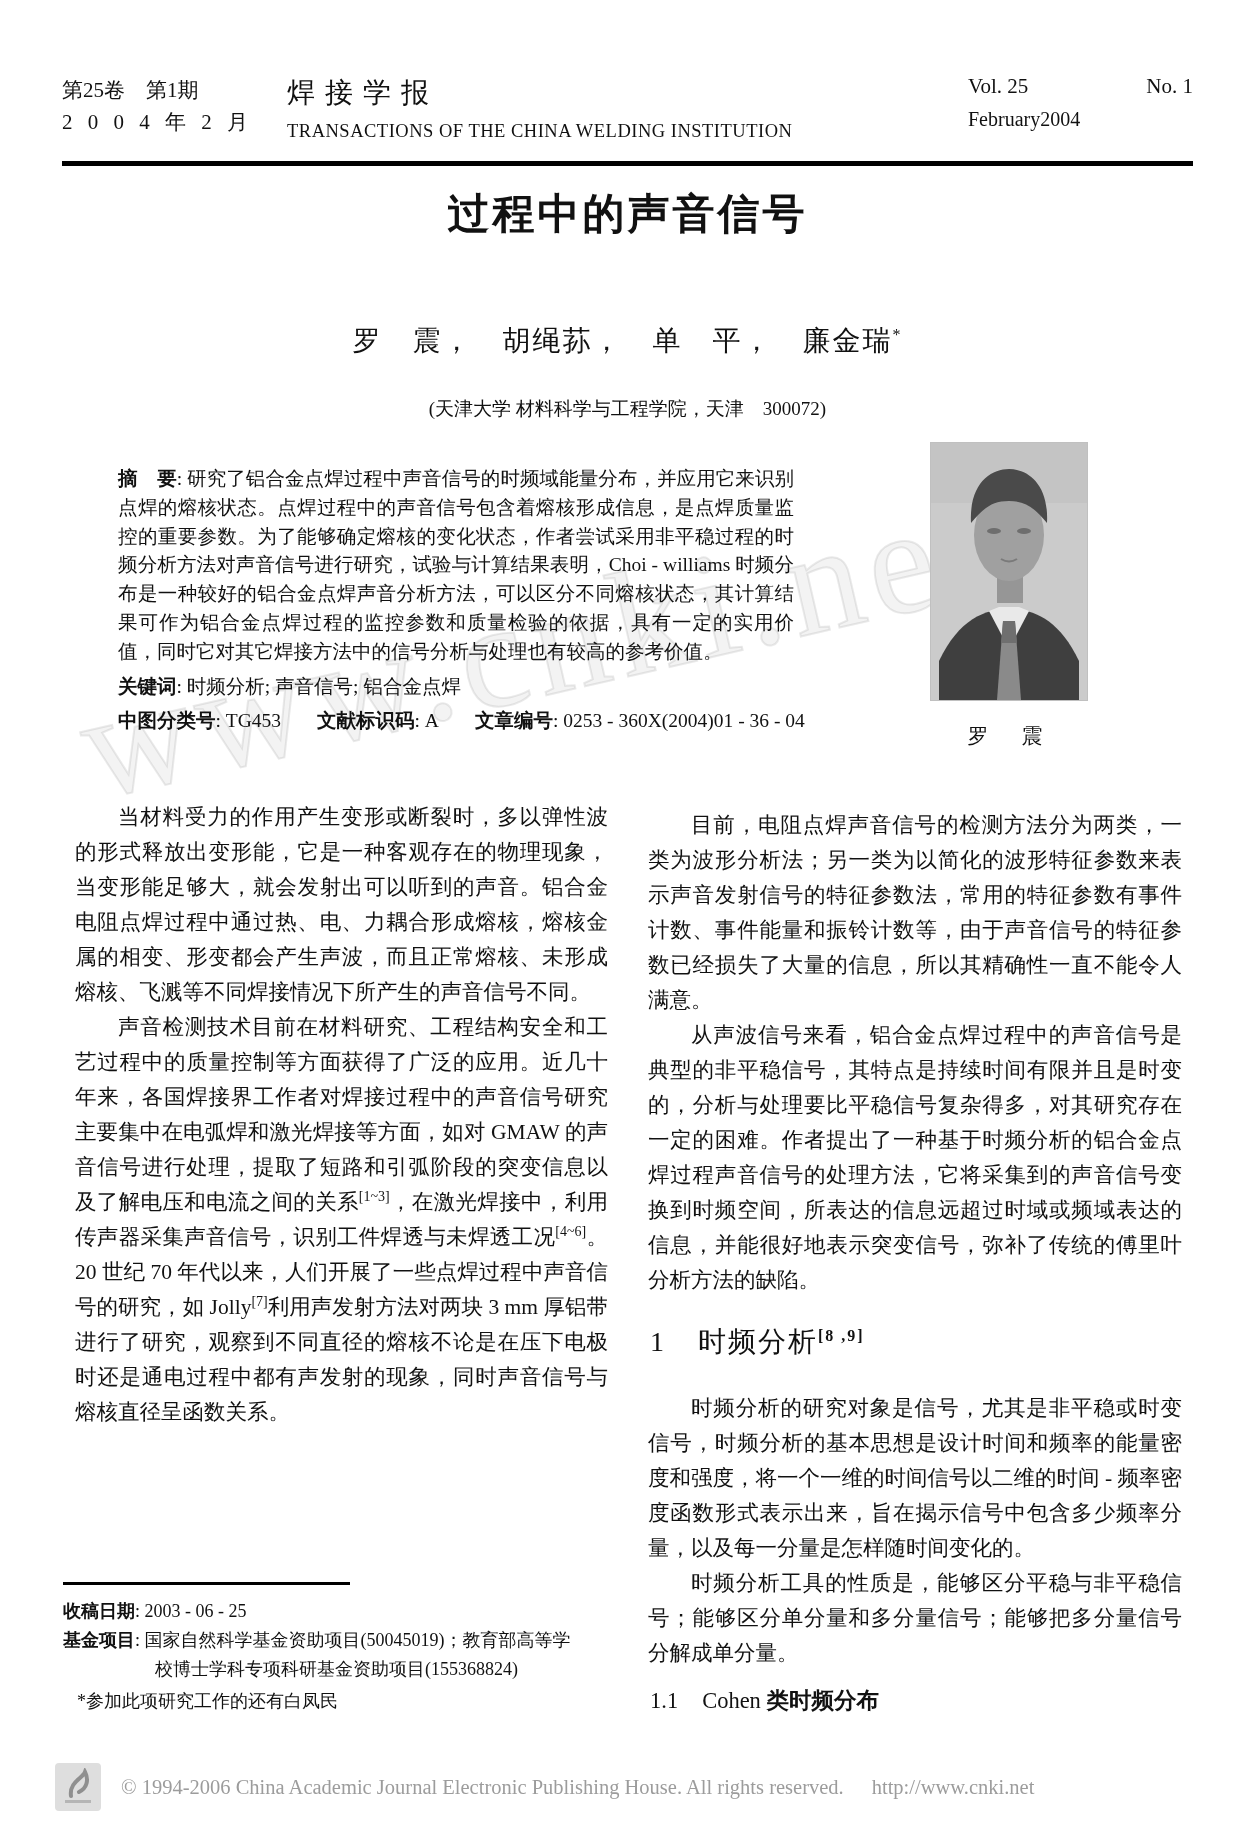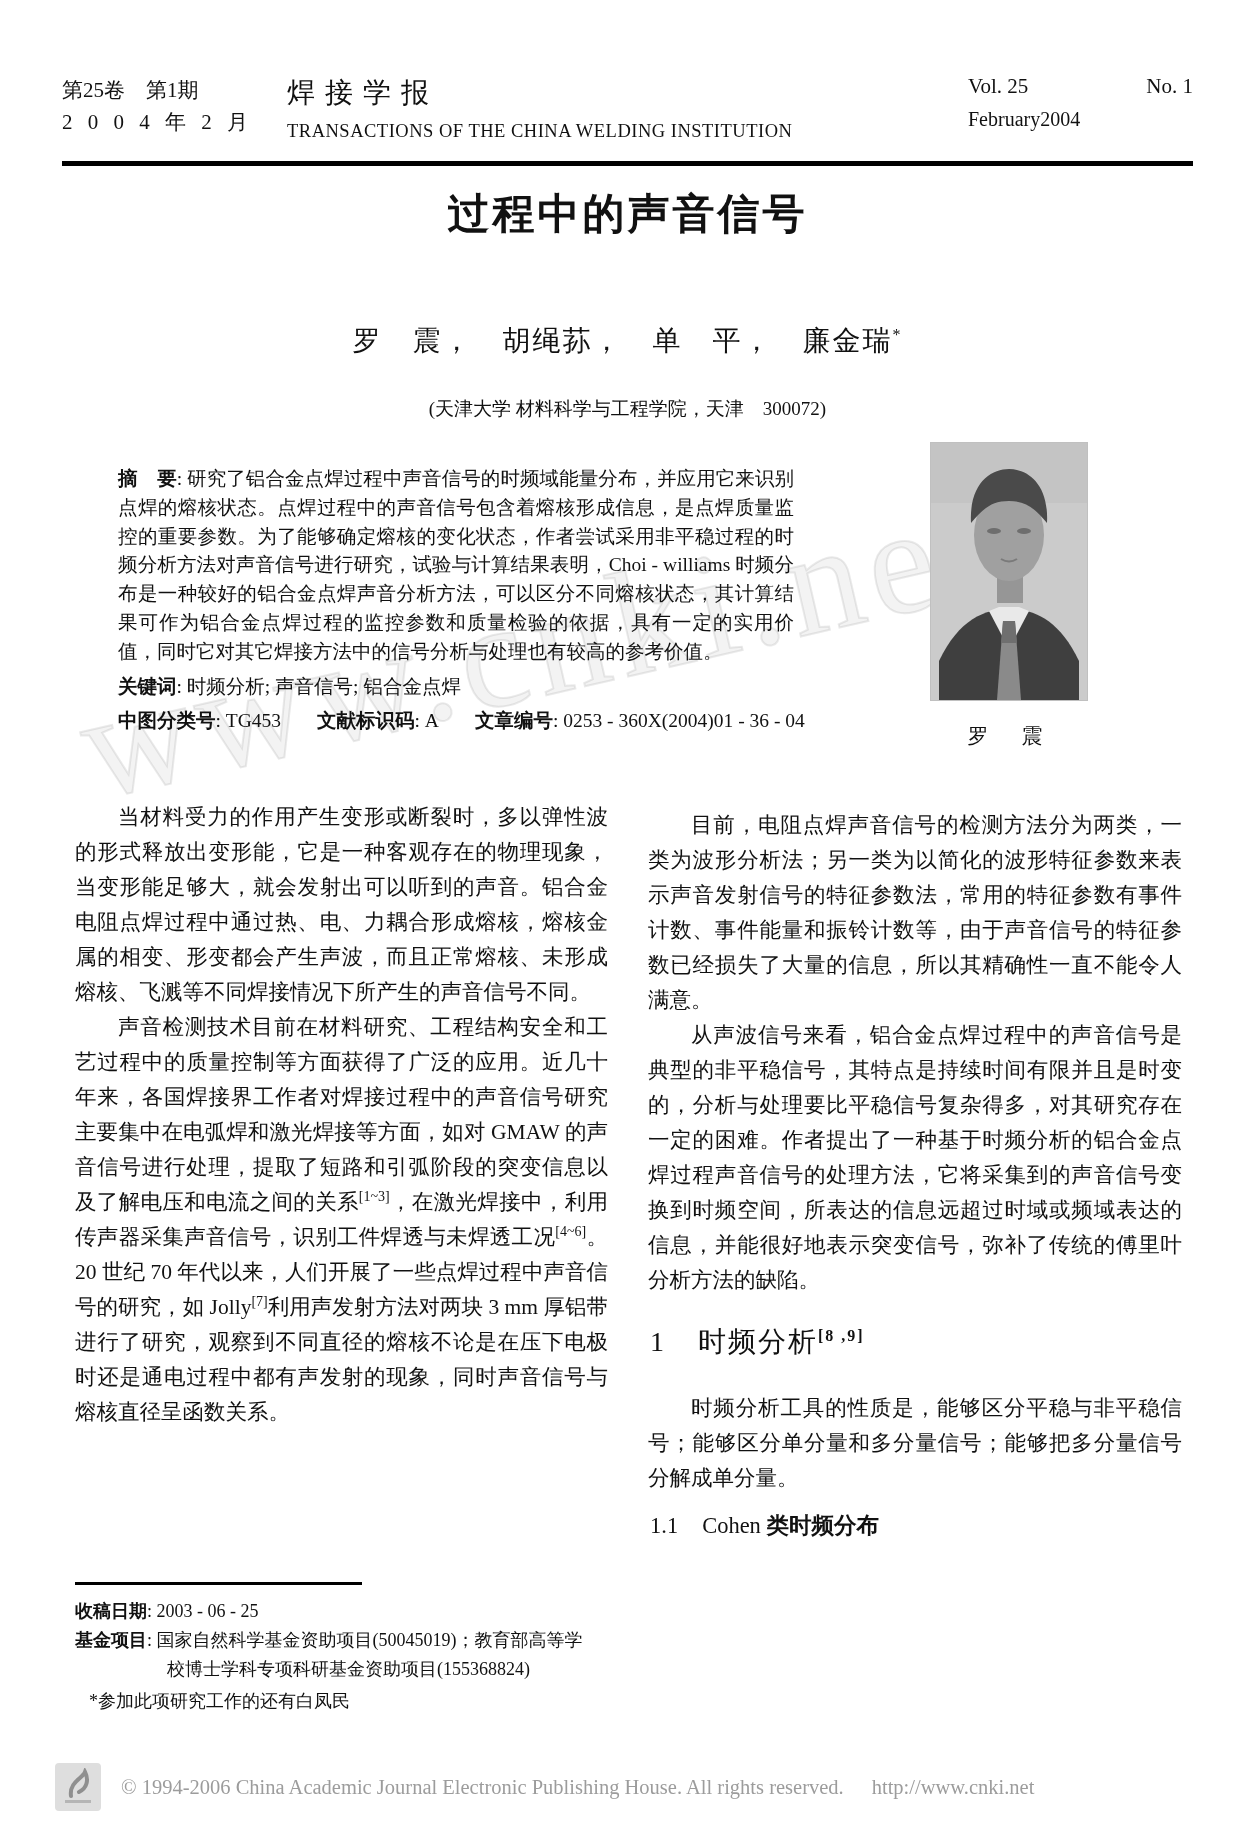--- a/index.html
+++ b/index.html
@@ -58,21 +58,21 @@
   .bp { margin:0; text-indent:2em; }
   .bp sup { font-size:14px; line-height:0; }
   .sec-h { margin:0 0 36px 4px; font-size:28px; font-weight:normal; letter-spacing:2px; }
   .sec-h.s1 { margin:20px 0 32px 2px; }
   .sec-h .s1n { margin-right:32px; }
   .sec-h sup { font-size:16px; font-weight:bold; }
   .sub-h { margin:12px 0 0 2px; font-size:22.5px; font-weight:normal; }
   .sub-h .subn { margin-right:24px; }
   .sub-h b { font-family:"Liberation Sans","DejaVu Sans",sans-serif; }
   
-  .fn { position:absolute; left:75px; top:1582px; width:533px; font-size:18px; line-height:29px; }
+  .fn { position:absolute; left:63px; top:1582px; width:533px; font-size:18px; line-height:29px; }
   .fn p { margin:0; }
   .fn-rule { width:287px; height:3px; background:#000; margin-bottom:12px; }
   .fn-indent { padding-left:92px; }
   .fn-star { padding-left:14px; margin-top:3px !important; }
   
   .pfooter { position:absolute; left:55px; top:1763px; width:1150px; display:flex; align-items:center; color:#9c9c9c; }
   .logo { width:46px; height:48px; background:#dedede; border-radius:4px; margin-right:20px; flex:none; display:flex; align-items:center; justify-content:center; }
   .ftext { font-size:20.5px; white-space:nowrap; }
   .furl { margin-left:28px; }
 </style>
@@ -142,20 +142,21 @@
     <p><b>收稿日期</b><span>: 2003 - 06 - 25</span></p>
     <p><b>基金项目</b><span>: 国家自然科学基金资助项目(50045019)；教育部高等学</span></p>
     <p class="fn-indent">校博士学科专项科研基金资助项目(155368824)</p>
     <p class="fn-star">*参加此项研究工作的还有白凤民</p>
   </div>
 
   <section class="col right">
     <p class="bp">目前，电阻点焊声音信号的检测方法分为两类，一类为波形分析法；另一类为以简化的波形特征参数来表示声音发射信号的特征参数法，常用的特征参数有事件计数、事件能量和振铃计数等，由于声音信号的特征参数已经损失了大量的信息，所以其精确性一直不能令人满意。</p>
     <p class="bp">从声波信号来看，铝合金点焊过程中的声音信号是典型的非平稳信号，其特点是持续时间有限并且是时变的，分析与处理要比平稳信号复杂得多，对其研究存在一定的困难。作者提出了一种基于时频分析的铝合金点焊过程声音信号的处理方法，它将采集到的声音信号变换到时频空间，所表达的信息远超过时域或频域表达的信息，并能很好地表示突变信号，弥补了传统的傅里叶分析方法的缺陷。</p>
     <h2 class="sec-h s1"><span class="s1n">1</span><span>时频分析</span><sup>[8 ,9]</sup></h2>
+    <p class="bp">时频分析的研究对象是信号，尤其是非平稳或时变信号，时频分析的基本思想是设计时间和频率的能量密度和强度，将一个一维的时间信号以二维的时间 - 频率密度函数形式表示出来，旨在揭示信号中包含多少频率分量，以及每一分量是怎样随时间变化的。</p>
     <p class="bp">时频分析工具的性质是，能够区分平稳与非平稳信号；能够区分单分量和多分量信号；能够把多分量信号分解成单分量。</p>
     <h3 class="sub-h"><span class="subn">1.1</span><span>Cohen </span><b>类时频分布</b></h3>
   </section>
 
   <footer class="pfooter">
     <div class="logo">
       <svg width="34" height="38" viewBox="0 0 34 38">
         <path d="M10 28 C 8 14, 22 10, 24 4 C 28 12, 26 20, 18 24" stroke="#8f8f8f" stroke-width="4" fill="none" stroke-linecap="round"></path>
         <rect x="4" y="32" width="26" height="3" fill="#b5b5b5"></rect>
       </svg>

